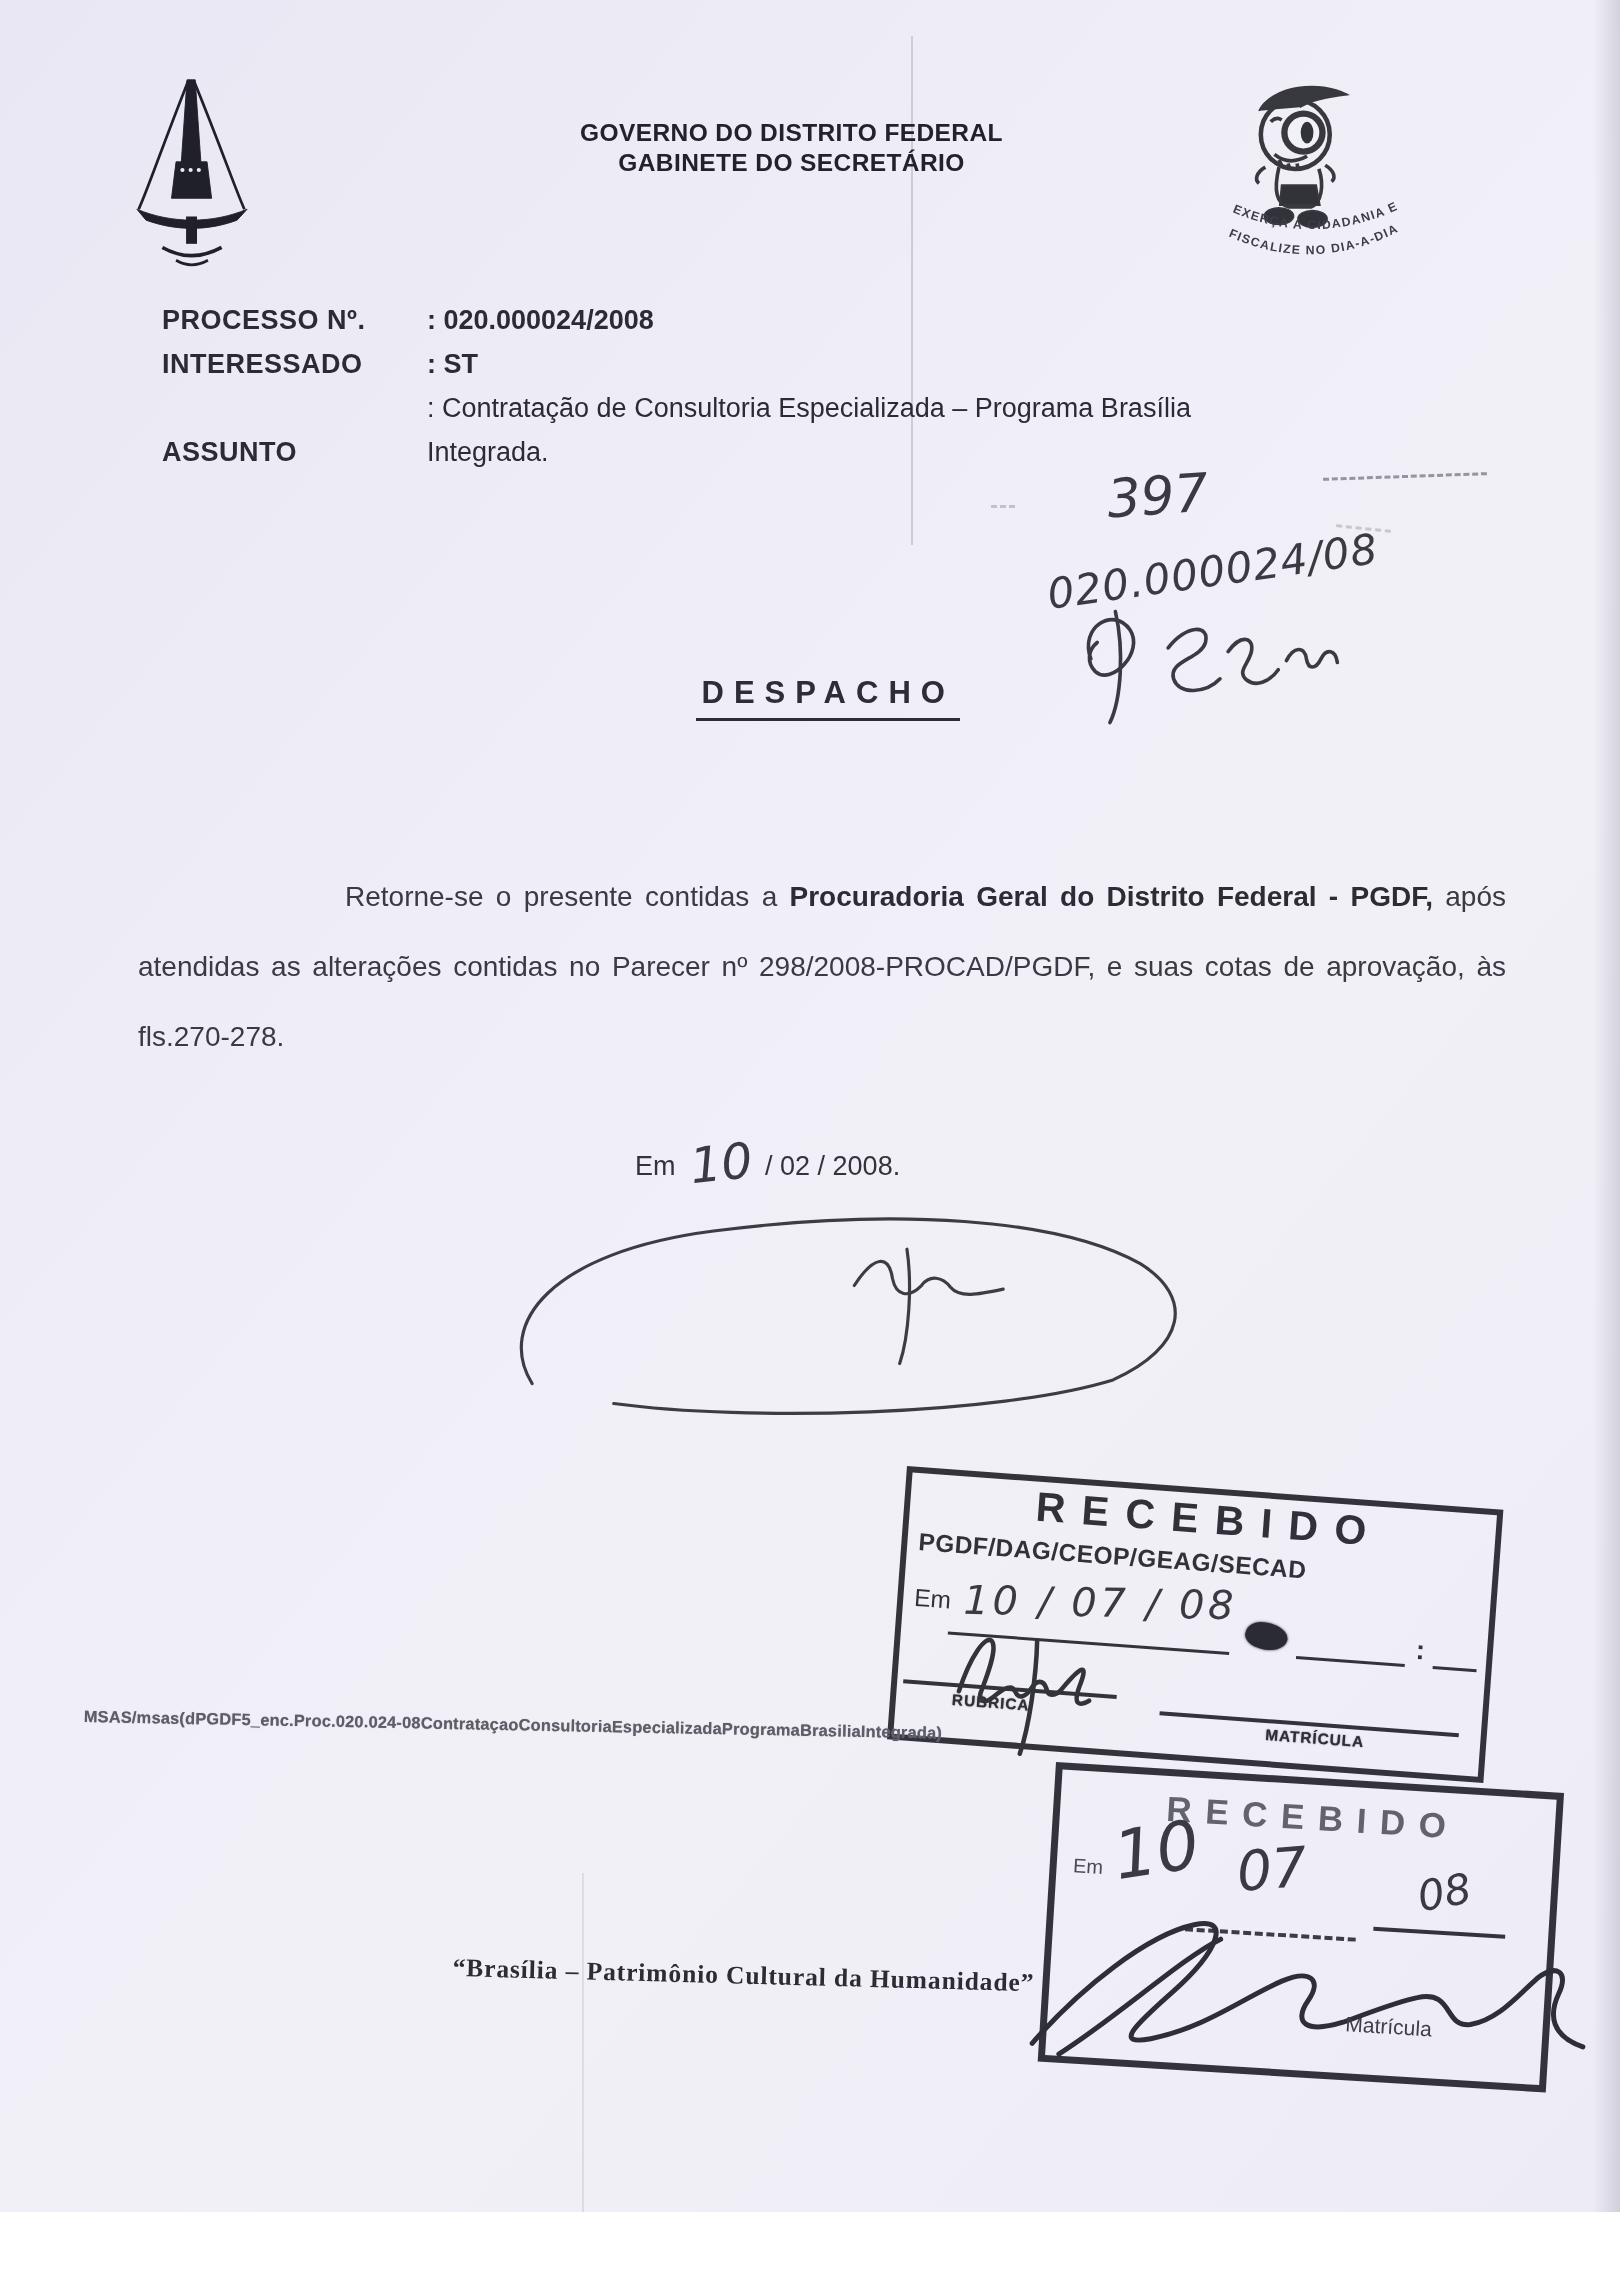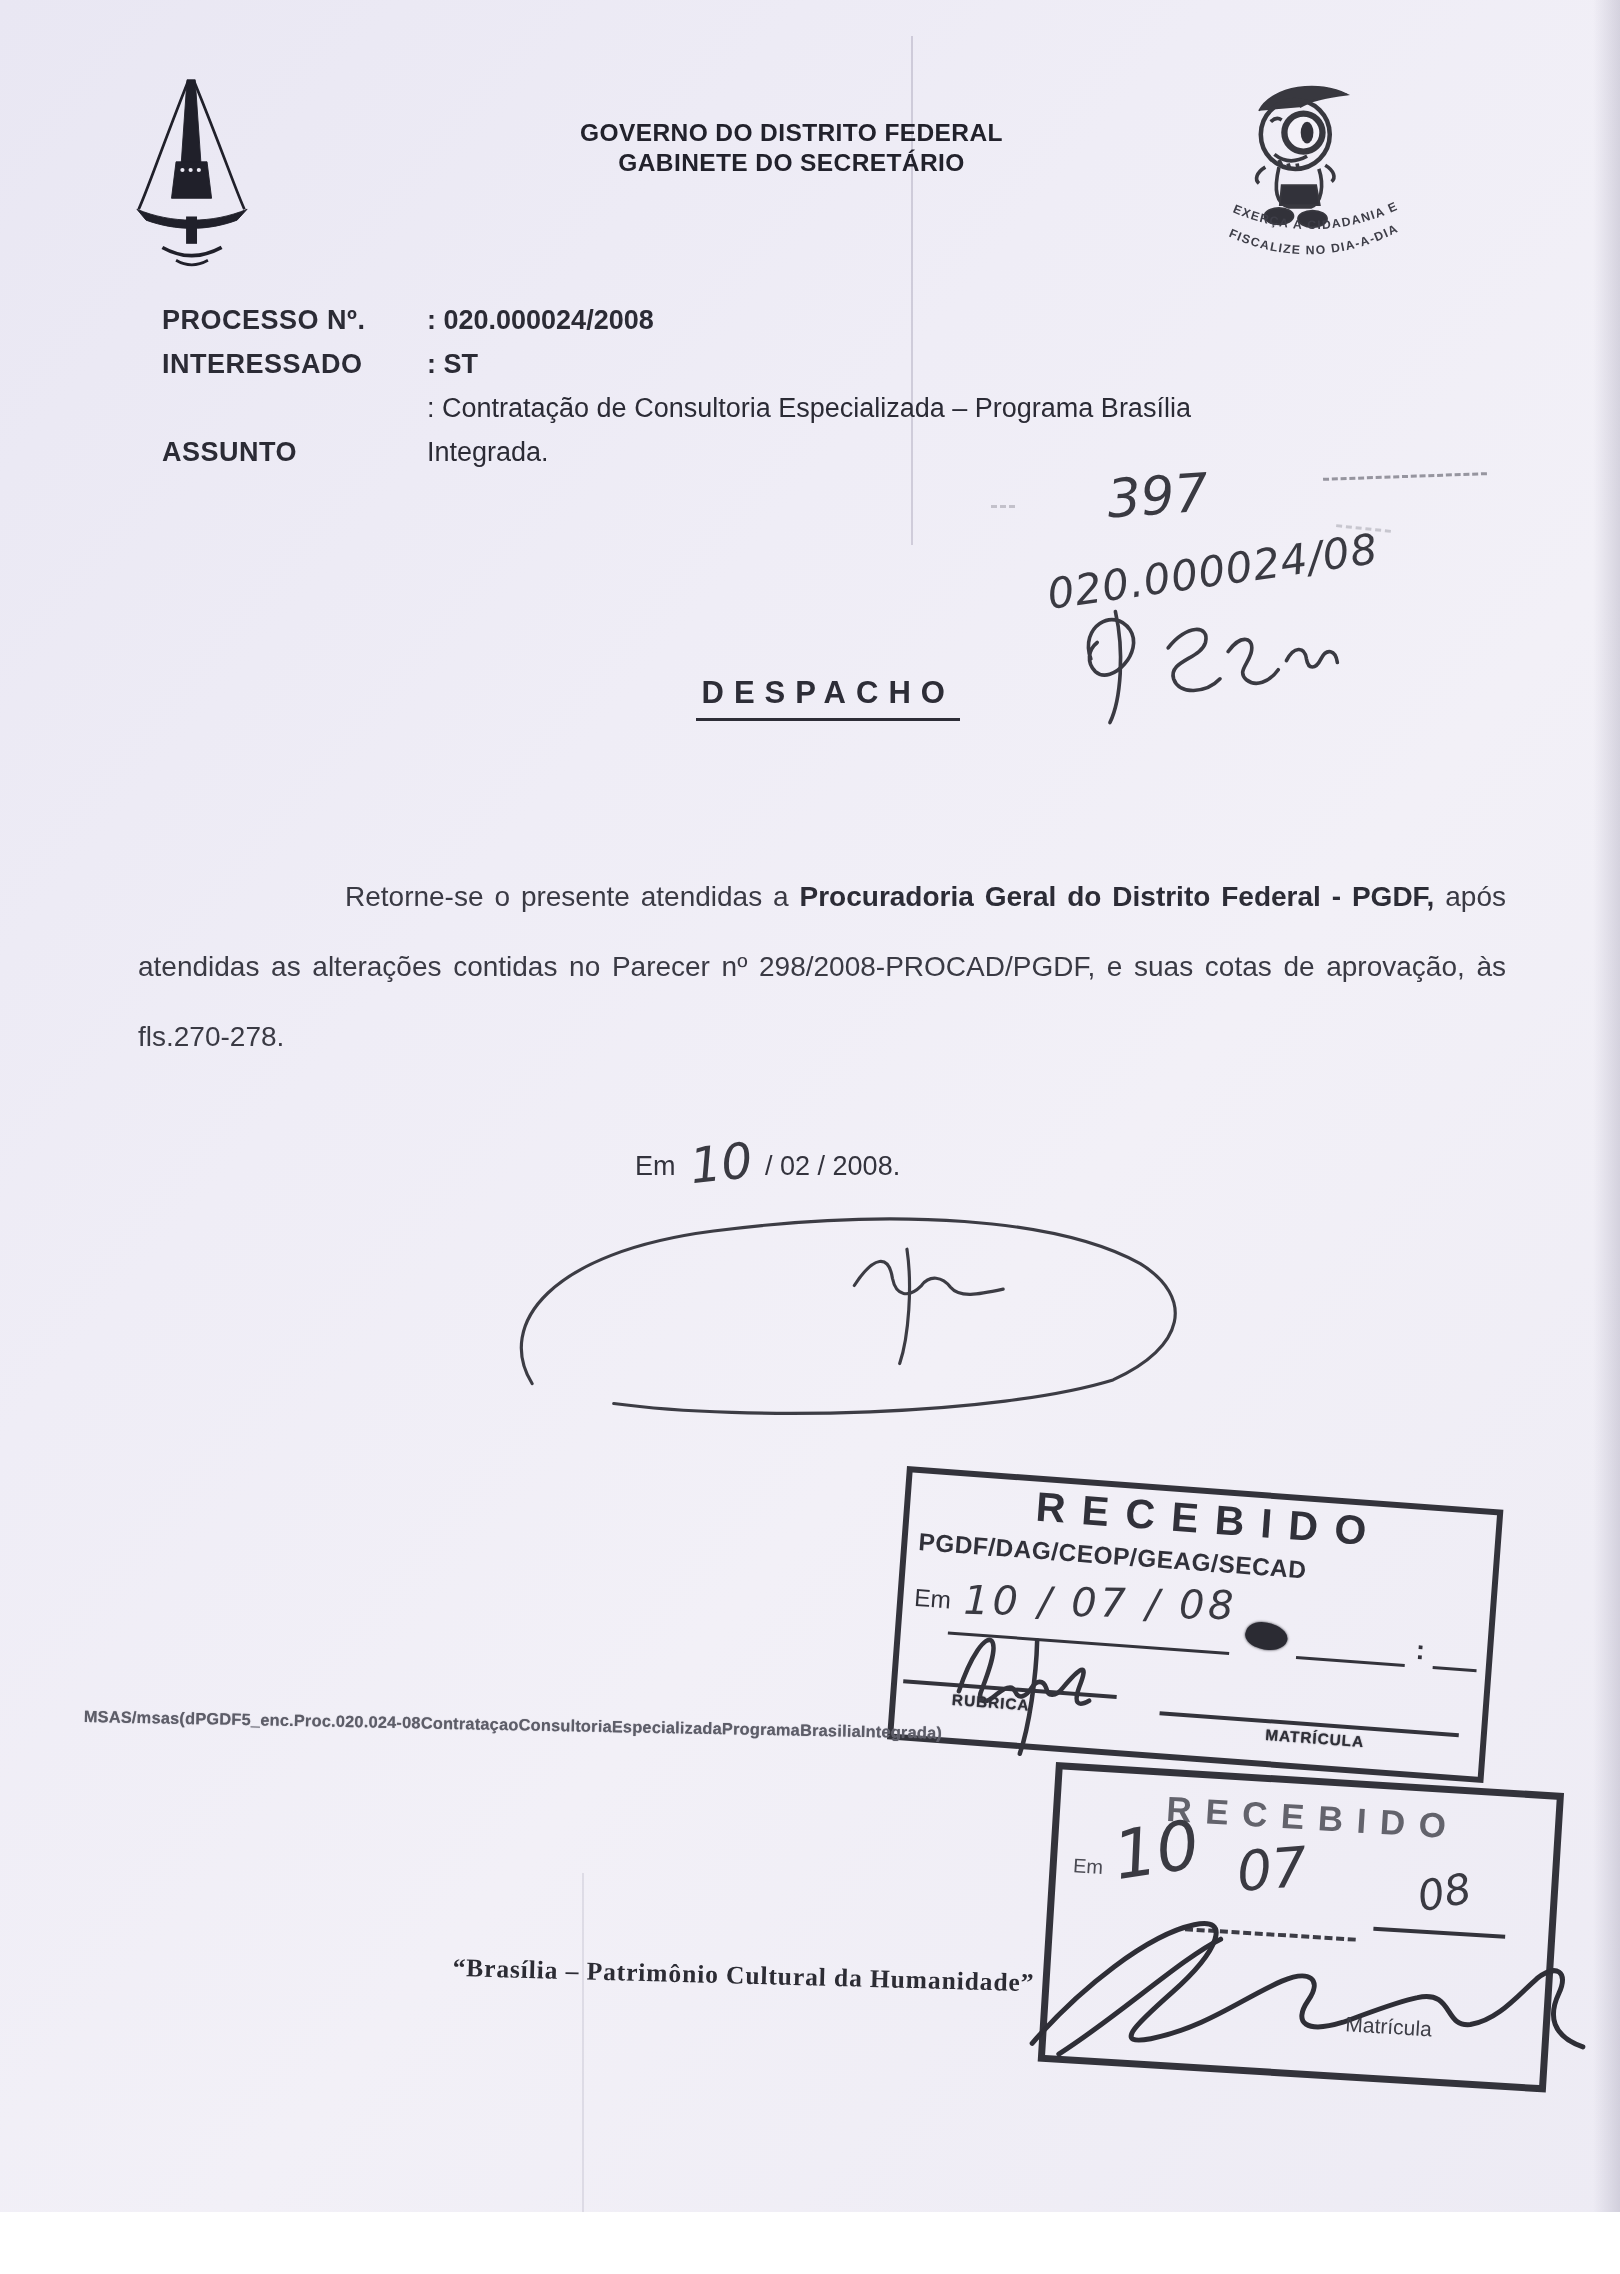--- a/index.html
+++ b/index.html
@@ -166,21 +166,21 @@
         <path d="M 62 18 C 72 62 68 115 56 140"></path>
         <path d="M 120 58 C 140 32 166 32 161 52 C 156 70 120 72 126 92 C 132 110 162 108 177 92"></path>
         <path d="M 186 62 C 200 42 216 46 211 64 C 207 77 196 84 206 93 C 216 101 231 96 241 82"></path>
         <path d="M 250 72 C 258 56 270 56 272 70 C 274 82 282 82 288 70 C 294 58 304 60 306 74"></path>
       </g>
     </svg>
   </div>
 
   <div class="abs despacho">DESPACHO</div>
 
-  <div class="abs body-par"><span>Retorne-se o presente atendidas a </span><b>Procuradoria Geral do Distrito Federal - PGDF,</b><span> após atendidas as alterações contidas no Parecer nº 298/2008-PROCAD/PGDF, e suas cotas de aprovação, às fls.270-278.</span></div>
+  <div class="abs body-par"><span>Retorne-se o presente contidas a </span><b>Procuradoria Geral do Distrito Federal - PGDF,</b><span> após atendidas as alterações contidas no Parecer nº 298/2008-PROCAD/PGDF, e suas cotas de aprovação, às fls.270-278.</span></div>
 
   <div class="abs dateline">
     <span>Em</span><span class="hand">10</span><span>/ 02 / 2008.</span>
   </div>
 
   <div class="abs" style="left:427px;top:1202px;">
     <svg width="782" height="236" viewBox="0 0 860 260">
       <g stroke="#3c3c44" fill="none" stroke-width="3.5" stroke-linecap="round">
         <path d="M 115 200 C 75 135 135 55 315 32 C 515 6 695 18 785 68 C 845 105 835 160 755 196 C 628 235 352 242 205 222"></path>
         <path d="M 470 92 C 492 58 508 58 512 84 C 516 104 530 106 544 92 C 553 80 567 82 576 94 C 586 106 606 102 634 96"></path>

